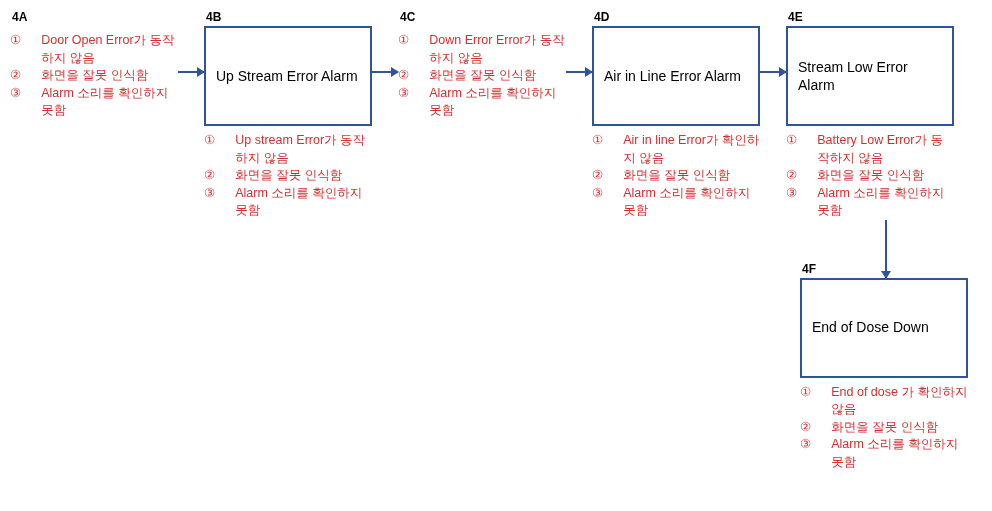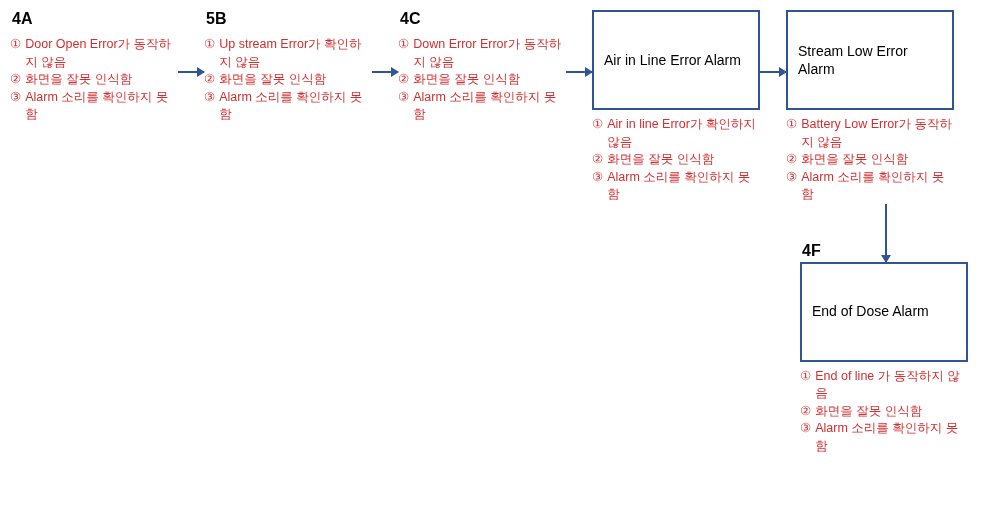--- a/index.html
+++ b/index.html
@@ -13,21 +13,21 @@
   .row {
     display: flex;
     align-items: flex-start;
   }
   .node {
     display: flex;
     flex-direction: column;
     width: 168px;
   }
   .label {
-    font-size: 16px;
+    font-size: 12px;
     font-weight: bold;
     color: #000;
     margin-bottom: 2px;
     padding-left: 2px;
   }
   .box {
     border: 2px solid #2f5597;
     height: 100px;
     box-sizing: border-box;
     display: flex;
@@ -46,20 +46,21 @@
   .notes .row-item {
     display: flex;
     align-items: flex-start;
   }
   .notes .num {
     flex: 0 0 auto;
     margin-right: 4px;
   }
   .notes .txt {
     flex: 1;
+    margin-left: 16px;
   }
   .arrow-col {
     width: 26px;
     display: flex;
     align-items: center;
     justify-content: center;
     height: 124px;
   }
   .arrow-right {
     position: relative;
@@ -126,25 +127,26 @@
           <span class="txt">Alarm 소리를 확인하지 못함</span>
         </div>
     </div>
   </div>
 
   <div class="arrow-col">
       <div class="arrow-right"></div>
     </div>
 
   <div class="node">
-    <div class="label">5B</div>
-    <div class="notes">
-      <div class="row-item">
-          <span class="num">①</span>
-          <span class="txt">Up stream Error가 확인하지 않음</span>
+    <div class="label">4B</div>
+    <div class="box">Up Stream Error Alarm</div>
+    <div class="notes">
+      <div class="row-item">
+          <span class="num">①</span>
+          <span class="txt">Up stream Error가 동작하지 않음</span>
         </div>
       <div class="row-item">
           <span class="num">②</span>
           <span class="txt">화면을 잘못 인식함</span>
         </div>
       <div class="row-item">
           <span class="num">③</span>
           <span class="txt">Alarm 소리를 확인하지 못함</span>
         </div>
     </div>
@@ -170,20 +172,21 @@
           <span class="txt">Alarm 소리를 확인하지 못함</span>
         </div>
     </div>
   </div>
 
   <div class="arrow-col">
       <div class="arrow-right"></div>
     </div>
 
   <div class="node">
+    <div class="label">4D</div>
     <div class="box">Air in Line Error Alarm</div>
     <div class="notes">
       <div class="row-item">
           <span class="num">①</span>
           <span class="txt">Air in line Error가 확인하지 않음</span>
         </div>
       <div class="row-item">
           <span class="num">②</span>
           <span class="txt">화면을 잘못 인식함</span>
         </div>
@@ -192,20 +195,21 @@
           <span class="txt">Alarm 소리를 확인하지 못함</span>
         </div>
     </div>
   </div>
 
   <div class="arrow-col">
       <div class="arrow-right"></div>
     </div>
 
   <div class="node">
+    <div class="label">4E</div>
     <div class="box">Stream Low Error Alarm</div>
     <div class="notes">
       <div class="row-item">
           <span class="num">①</span>
           <span class="txt">Battery Low Error가 동작하지 않음</span>
         </div>
       <div class="row-item">
           <span class="num">②</span>
           <span class="txt">화면을 잘못 인식함</span>
         </div>
@@ -220,25 +224,25 @@
 
 <div class="second-row">
   <div class="vconnector">
     <div style="display:flex; width:100%; align-items:flex-end;">
       <div class="label" style="flex:1;">4F</div>
       <div style="flex:1; display:flex; justify-content:flex-start;">
         <div class="arrow-down"></div>
       </div>
     </div>
     <div class="node" style="width:100%;">
-      <div class="box">End of Dose Alarm</div>
+      <div class="box">End of Dose Down</div>
       <div class="notes">
         <div class="row-item">
             <span class="num">①</span>
-            <span class="txt">End of line 가 동작하지 않음</span>
+            <span class="txt">End of dose 가 확인하지 않음</span>
           </div>
         <div class="row-item">
             <span class="num">②</span>
             <span class="txt">화면을 잘못 인식함</span>
           </div>
         <div class="row-item">
             <span class="num">③</span>
             <span class="txt">Alarm 소리를 확인하지 못함</span>
           </div>
       </div>

